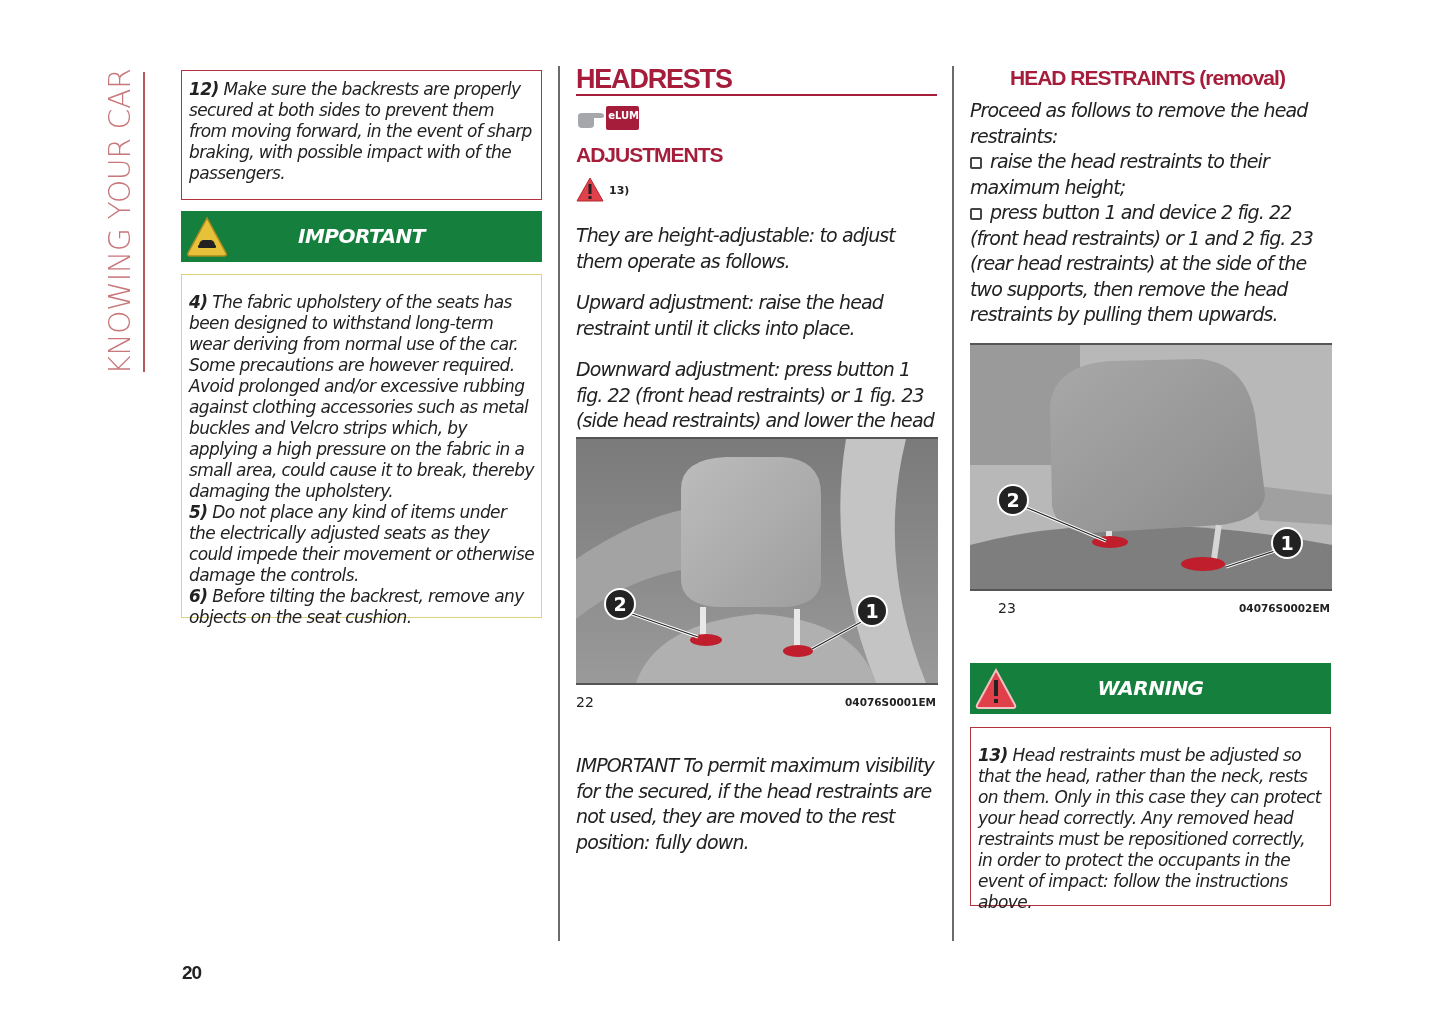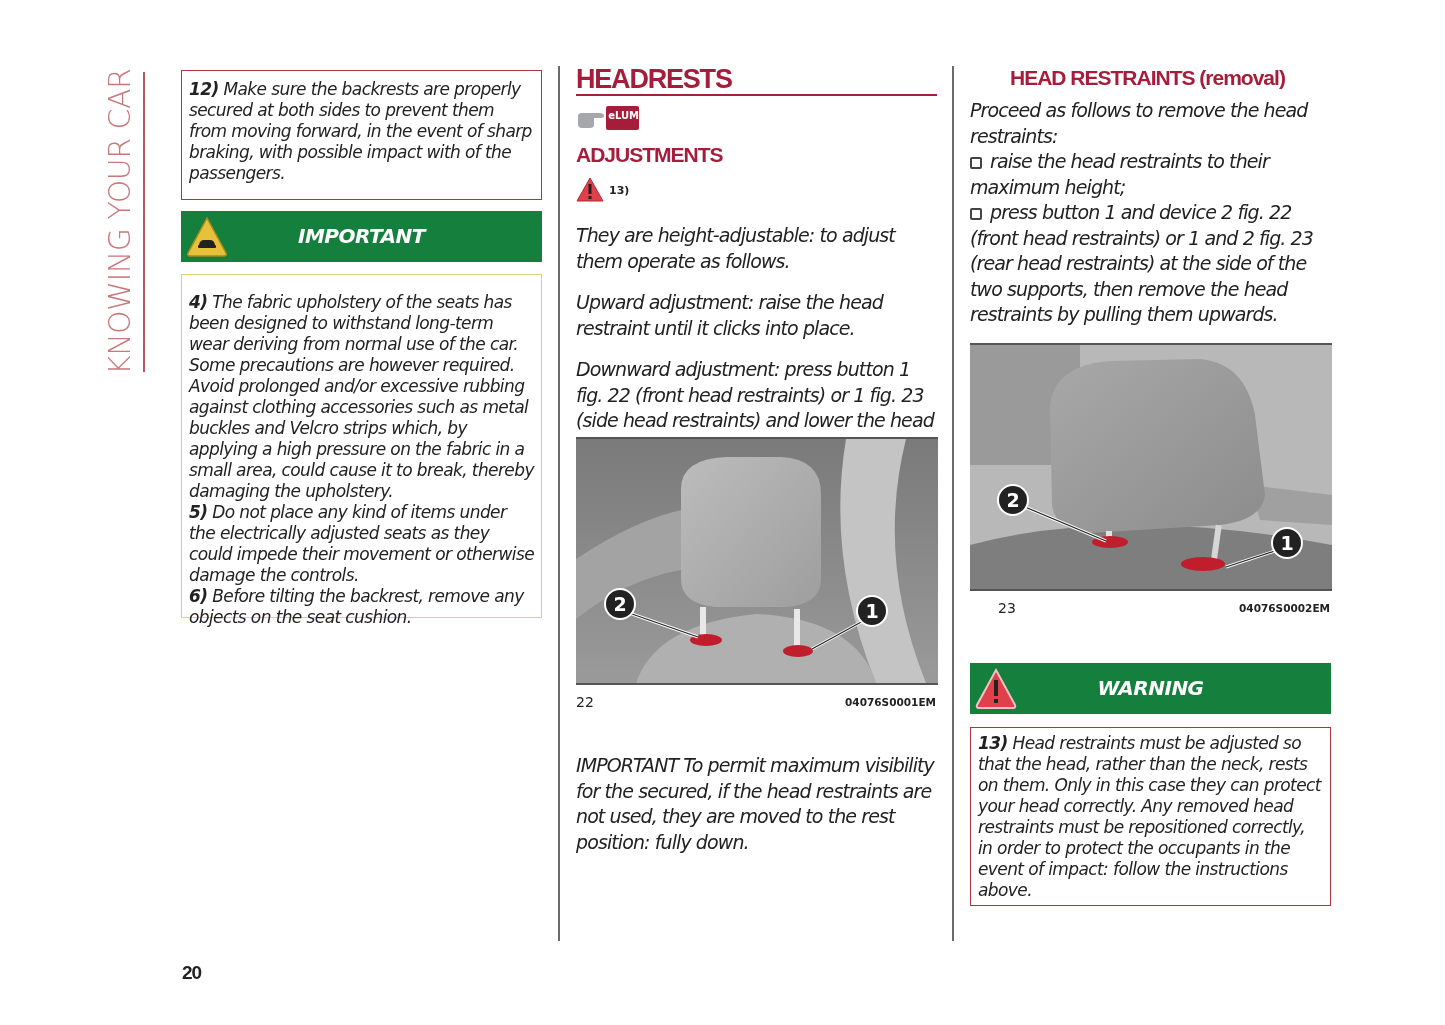--- a/index.html
+++ b/index.html
@@ -186,15 +186,15 @@
 
 <div class="banner" style="left:970px; top:663px; width:361px;">
   <svg class="banner-icon" viewBox="0 0 44 44">
     <path d="M22 3 L41 38 Q42 41 39 41 L5 41 Q2 41 3 38 Z" fill="#e0404a" stroke="#f3c1c4" stroke-width="2"></path>
     <rect x="20" y="13" width="4" height="16" fill="#222"></rect>
     <rect x="20" y="32" width="4" height="4" fill="#222"></rect>
   </svg>
   <div class="banner-label">WARNING</div>
 </div>
 
-<div class="italic-box red-box" style="left:970px; top:727px; width:361px; height:179px; padding:5px 6px 0 7px;">
+<div class="italic-box red-box" style="left:970px; top:727px; width:361px; height:179px; padding:17px 6px 0 7px;">
   <b>13)</b><span> Head restraints must be adjusted so that the head, rather than the neck, rests on them. Only in this case they can protect your head correctly. Any removed head restraints must be repositioned correctly, in order to protect the occupants in the event of impact: follow the instructions above.</span>
 </div>
 
 </body></html>

